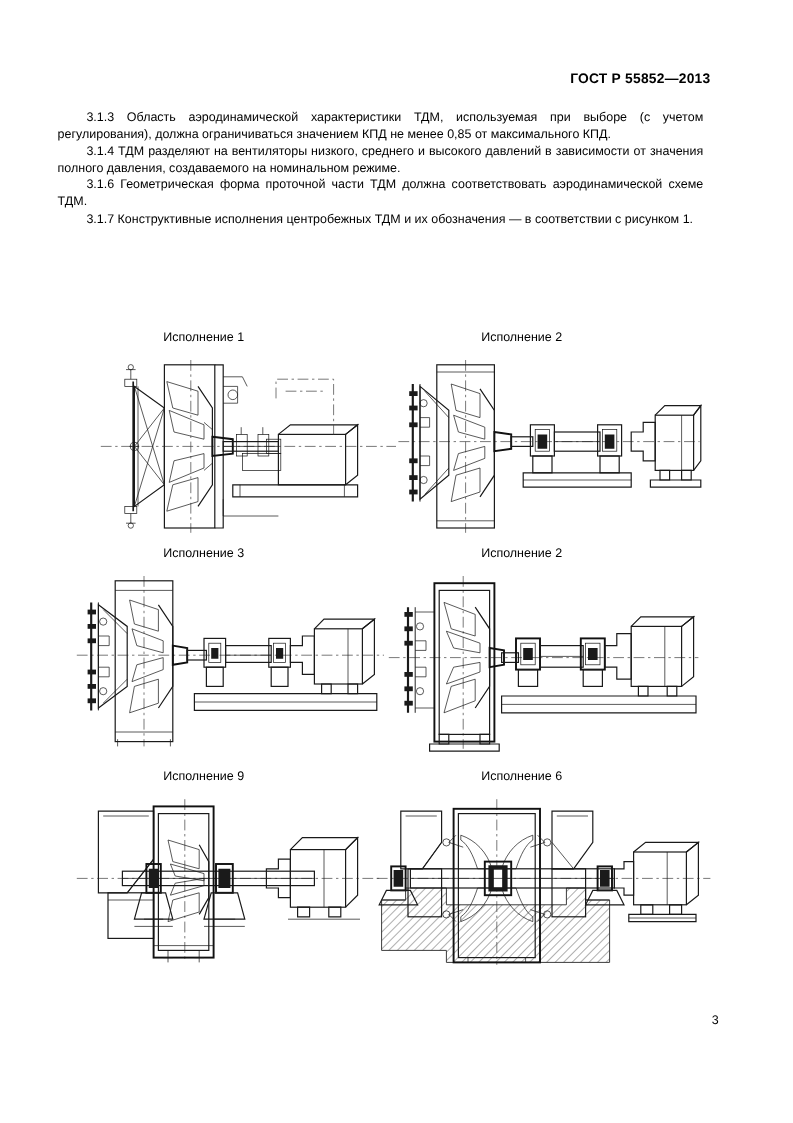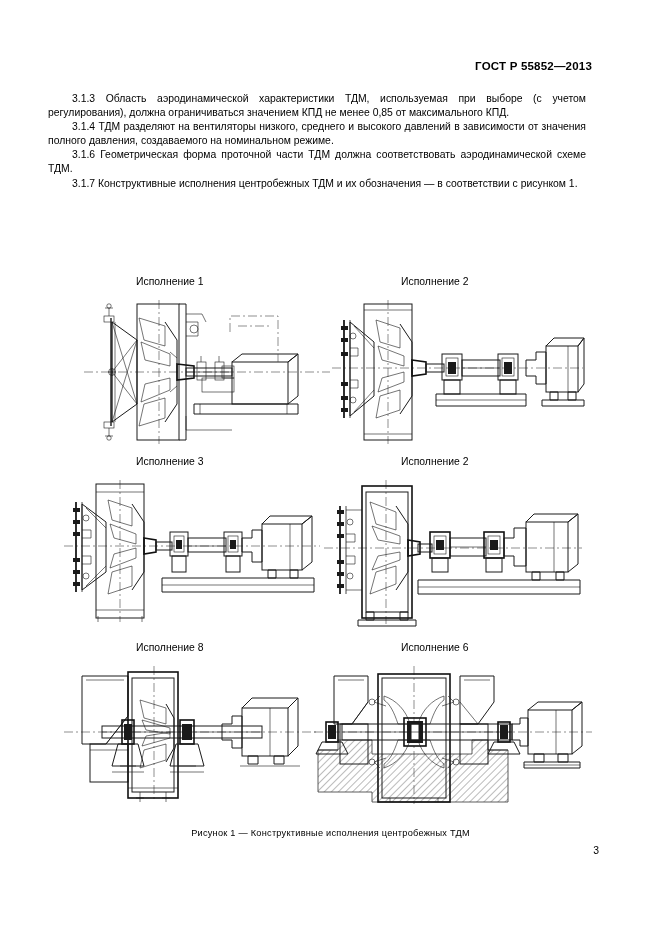--- a/index.html
+++ b/index.html
@@ -402,21 +402,21 @@
           <path d="M96 104 L258 104 L258 118 L96 118 Z"></path>
           <line class="dw-thin" x1="96" y1="111" x2="258" y2="111"></line>
 
           <path d="M44 136 L52 136 L52 144 L44 144 Z"></path>
           <path d="M78 136 L86 136 L86 144 L78 144 Z"></path>
           <path d="M36 144 L94 144 L94 150 L36 150 Z"></path>
         </g>
       </svg>
     </div>
 
-    <div class="fig-label" style="left:136px; top:376px;">Исполнение 8</div>
+    <div class="fig-label" style="left:136px; top:376px;">Исполнение 9</div>
     <div class="fig-label" style="left:401px; top:376px;">Исполнение 6</div>
 
     <div class="fig-cell" style="left:62px; top:396px;">
       <svg width="258" height="142" viewBox="0 0 258 142">
         <g class="dw">
           <line class="dw-center" x1="2" y1="70" x2="256" y2="70"></line>
           <line class="dw-center" x1="92" y1="4" x2="92" y2="140"></line>
 
           <path d="M20 14 L66 14 L66 54 L44 82 L20 82 Z"></path>
           <path class="dw-thin" d="M24 18 L62 18 M44 82 L66 54"></path>
@@ -545,17 +545,16 @@
 
           <g class="dw-thin">
             <path d="M78 136 L78 140 M126 136 L126 140"></path>
           </g>
         </g>
       </svg>
     </div>
 
   </div>
 
-  <div class="figure-caption">Рисунок 1 — Конструктивные исполнения центробежных ТДМ</div>
 
   <div class="page-number">3</div>
 
 </div>
 
 </body></html>

